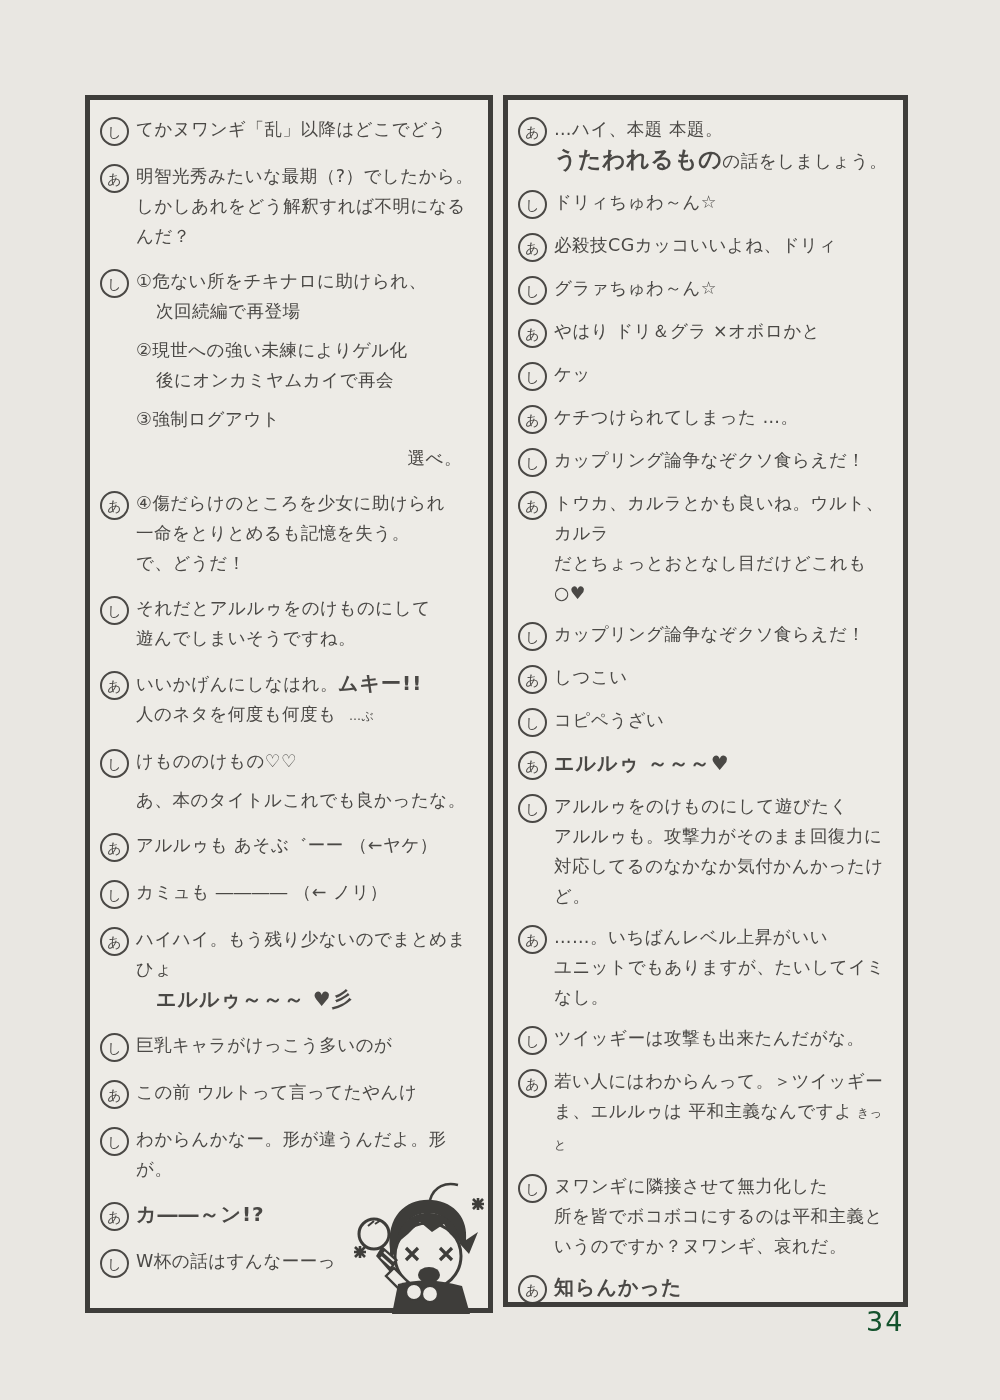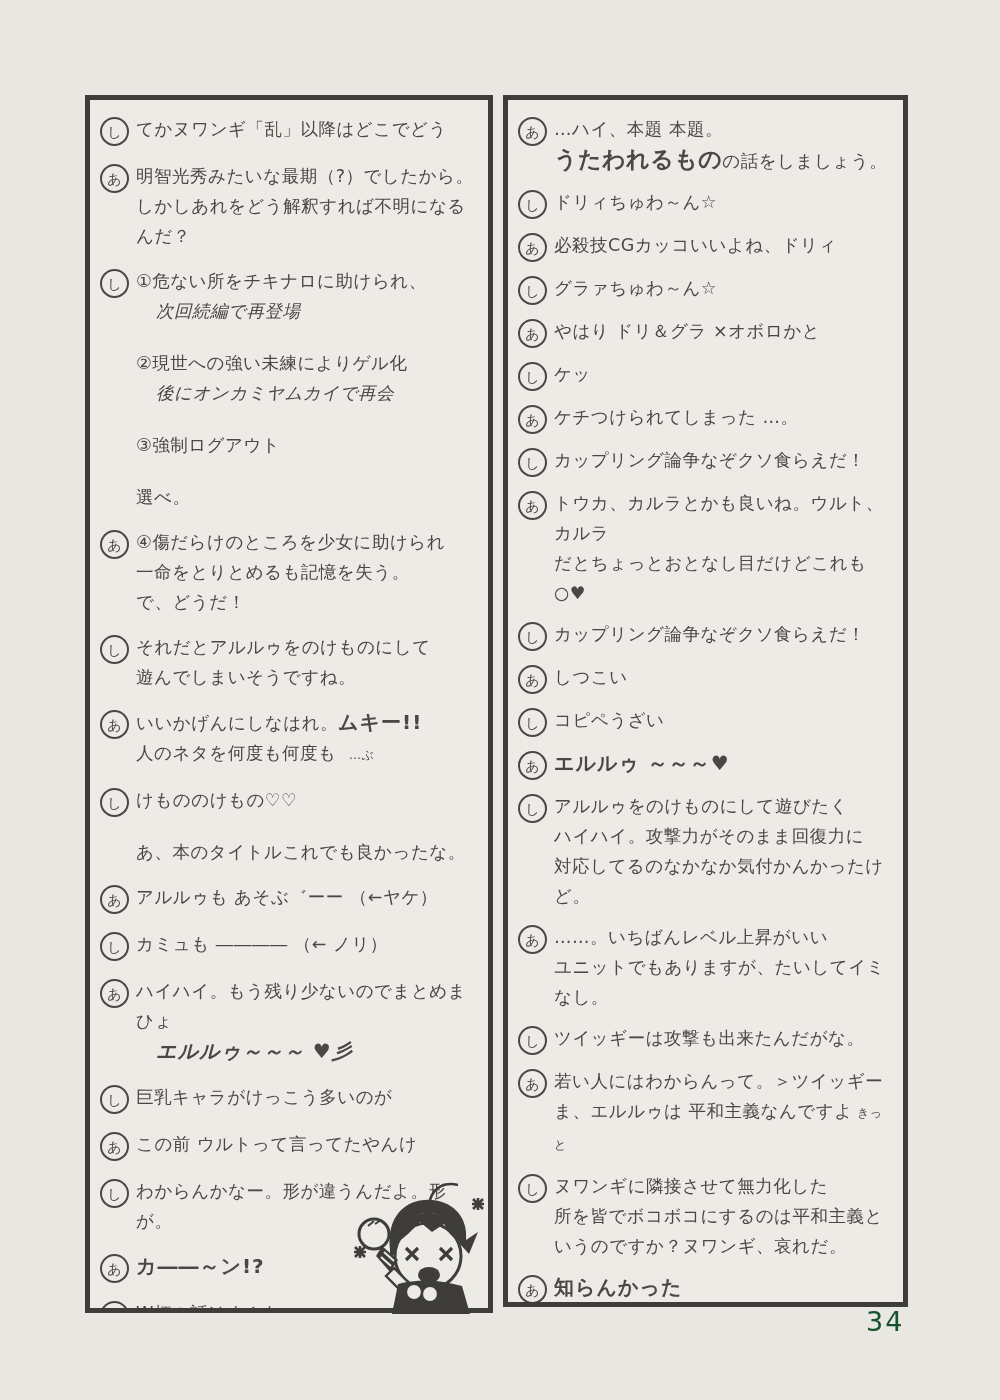--- a/index.html
+++ b/index.html
@@ -25,23 +25,23 @@
   #left-panel .entry{margin-bottom:15px;}
   #right-panel .entry{margin-bottom:11px;}
   .marker{
     flex:none;width:25px;height:25px;
     border:2px solid #4a4845;border-radius:50%;
     display:flex;align-items:center;justify-content:center;
     font-size:14px;line-height:1;margin-top:3px;
   }
   .lines{flex:1;min-width:0;}
   .line{font-size:17.5px;line-height:30px;letter-spacing:0.5px;}
-  .line.align-right{text-align:left;padding-right:16px;}
-  .line.indent{padding-left:20px;font-style:italic;}
-  .line.gap{margin-top:22px;}
+  .line.align-right{text-align:right;padding-right:16px;}
+  .line.indent{padding-left:20px;}
+  .line.gap{margin-top:9px;}
   .s-big{font-size:20px;font-weight:bold;letter-spacing:1px;}
   .s-title{font-size:23px;font-weight:bold;}
   .s-small{font-size:12px;}
   .chibi{position:absolute;left:344px;top:1180px;width:150px;height:134px;}
   .page-number{
     position:absolute;left:866px;top:1306px;
     font-size:27px;color:#14532d;letter-spacing:2px;
   }
 </style>
 </head>
@@ -230,21 +230,21 @@
     <div class="entry">
       <span class="marker">あ</span>
       <div class="lines">
         <div class="line"><span class="s-big">エルルゥ ～～～♥</span></div>
       </div>
     </div>
     <div class="entry">
       <span class="marker">し</span>
       <div class="lines">
         <div class="line"><span>アルルゥをのけものにして遊びたく</span></div>
-        <div class="line"><span>ハイハイ。攻撃力がそのまま回復力に</span></div>
+        <div class="line"><span>アルルゥも。攻撃力がそのまま回復力に</span></div>
         <div class="line"><span>対応してるのなかなか気付かんかったけど。</span></div>
       </div>
     </div>
     <div class="entry">
       <span class="marker">あ</span>
       <div class="lines">
         <div class="line"><span>……。いちばんレベル上昇がいい</span></div>
         <div class="line"><span>ユニットでもありますが、たいしてイミなし。</span></div>
       </div>
     </div>

